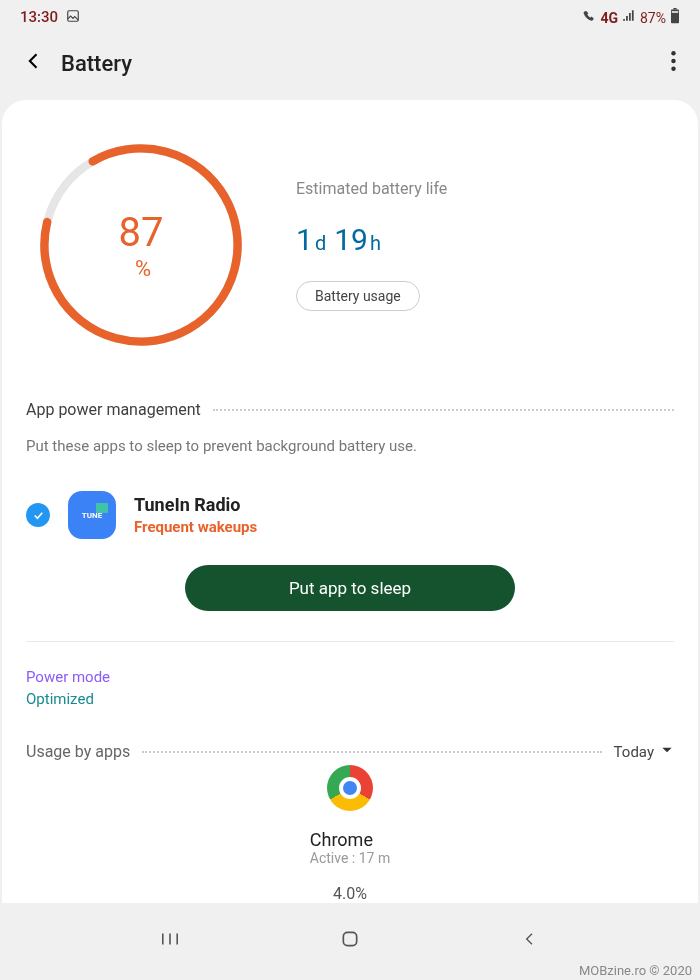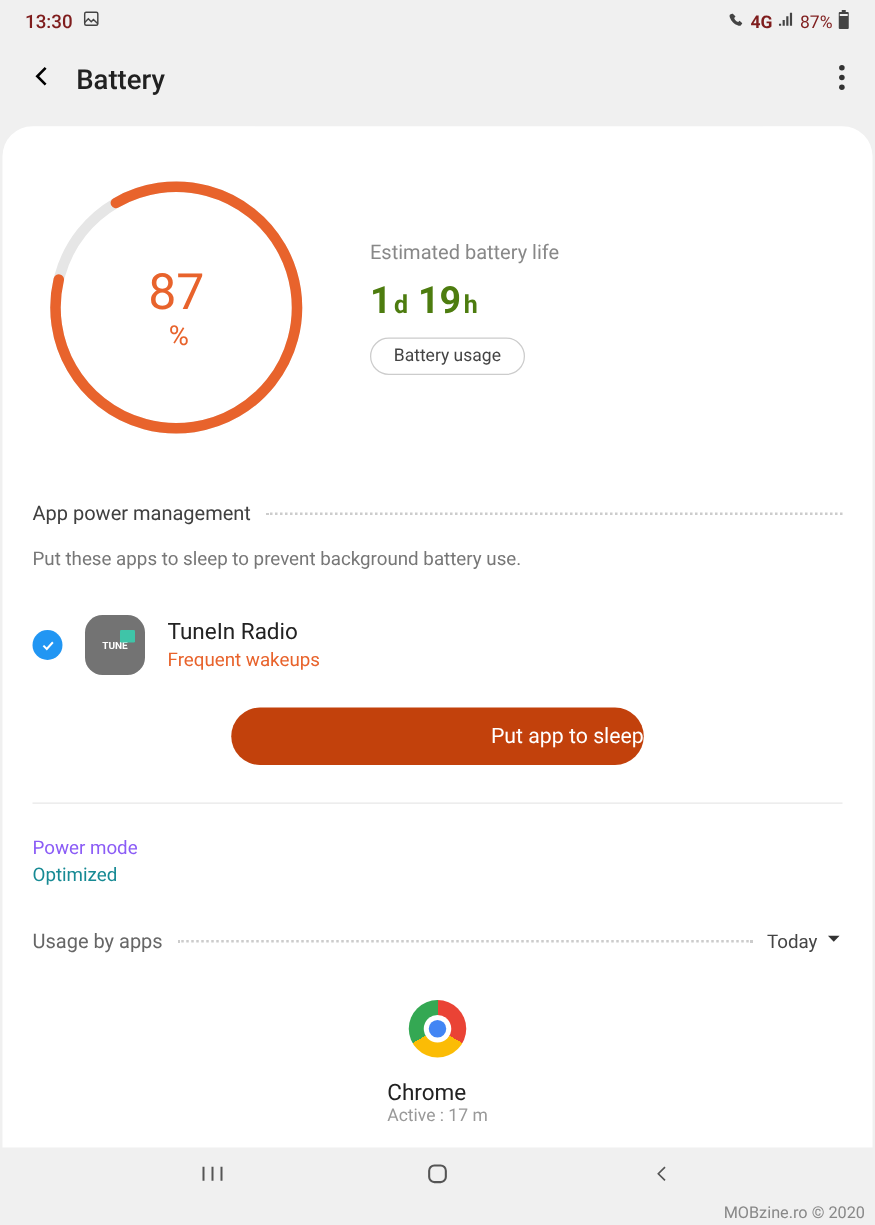--- a/index.html
+++ b/index.html
@@ -46,23 +46,23 @@
     padding: 0 10px 50px;
   }
   .ring-wrap { position: relative; width: 210px; height: 210px; }
   .ring-wrap svg { transform: rotate(-120deg); }
   .ring-center {
     position: absolute; inset: 0;
     display: flex; align-items: center; justify-content: center; flex-direction: column;
   }
   .ring-value { font-size: 40px; font-weight: 400; color: #e8632c; }
   .ring-pct { font-size: 22px; color: #e8632c; margin-left: 4px; }
-  .est-col { display: flex; flex-direction: column; gap: 12px; justify-content: center; }
+  .est-col { display: flex; flex-direction: column; gap: 24px; justify-content: center; }
   .est-label { font-size: 16px; color: #888; }
-  .est-time { font-size: 30px; color: #4d7c0f; font-weight: 700; }
+  .est-time { font-size: 30px; color: #0369a1; font-weight: 400; }
   .est-time .unit { font-size: 20px; margin-right: 8px; margin-left: 2px; }
   .usage-btn {
     display: inline-block;
     border: 1px solid #ccc;
     border-radius: 18px;
     padding: 6px 18px;
     font-size: 14px;
     color: #444;
     width: fit-content;
   }
@@ -93,58 +93,58 @@
   .check-circle {
     width: 24px; height: 24px;
     border-radius: 50%;
     background: #2196f3;
     display: flex; align-items: center; justify-content: center;
     color: #fff; font-size: 13px;
   }
   .app-icon {
     width: 48px; height: 48px;
     border-radius: 14px;
-    background: #737373;
+    background: #3b82f6;
     display: flex; align-items: center; justify-content: center;
     color: #fff; font-size: 8px; font-weight: bold;
     position: relative;
   }
   .app-icon .tune-badge {
     position: absolute;
     top: 12px; right: 8px;
     width: 12px; height: 10px;
     background: #3fc4a8;
     border-radius: 1px;
   }
-  .app-info { display: flex; flex-direction: column; gap: 3px; }
+  .app-info { display: flex; flex-direction: column; gap: 3px; font-weight: bold; }
   .app-name { font-size: 18px; color: #222; }
   .app-warn { font-size: 15px; color: #e8632c; }
   .sleep-btn {
-    background: #c2410c;
+    background: #14532d;
     color: #fff;
     border-radius: 24px;
     padding: 13px 0;
-    text-align: right;
+    text-align: center;
     font-size: 17px;
     width: 330px;
     margin: 6px auto 30px;
   }
   .divider {
     border-top: 1px solid #e8e8e8;
     margin: 0 0 26px;
   }
   .power-title { font-size: 15px; color: #8b5cf6; margin-bottom: 4px; }
   .power-value { font-size: 15px; color: #178a94; margin-bottom: 34px; }
   .usage-header {
     display: flex;
     align-items: center;
     font-size: 16px;
     color: #666;
     gap: 12px;
-    margin-bottom: 38px;
+    margin-bottom: 4px;
   }
   .usage-header .dots { flex: 1; border-top: 2px dotted #ccc; }
   .usage-dropdown { display: flex; align-items: center; gap: 6px; color: #444; font-size: 15px; }
   .app-usage-row {
     display: flex;
     align-items: center;
     gap: 18px;
     flex-direction: column;
   }
   .chrome-icon {

